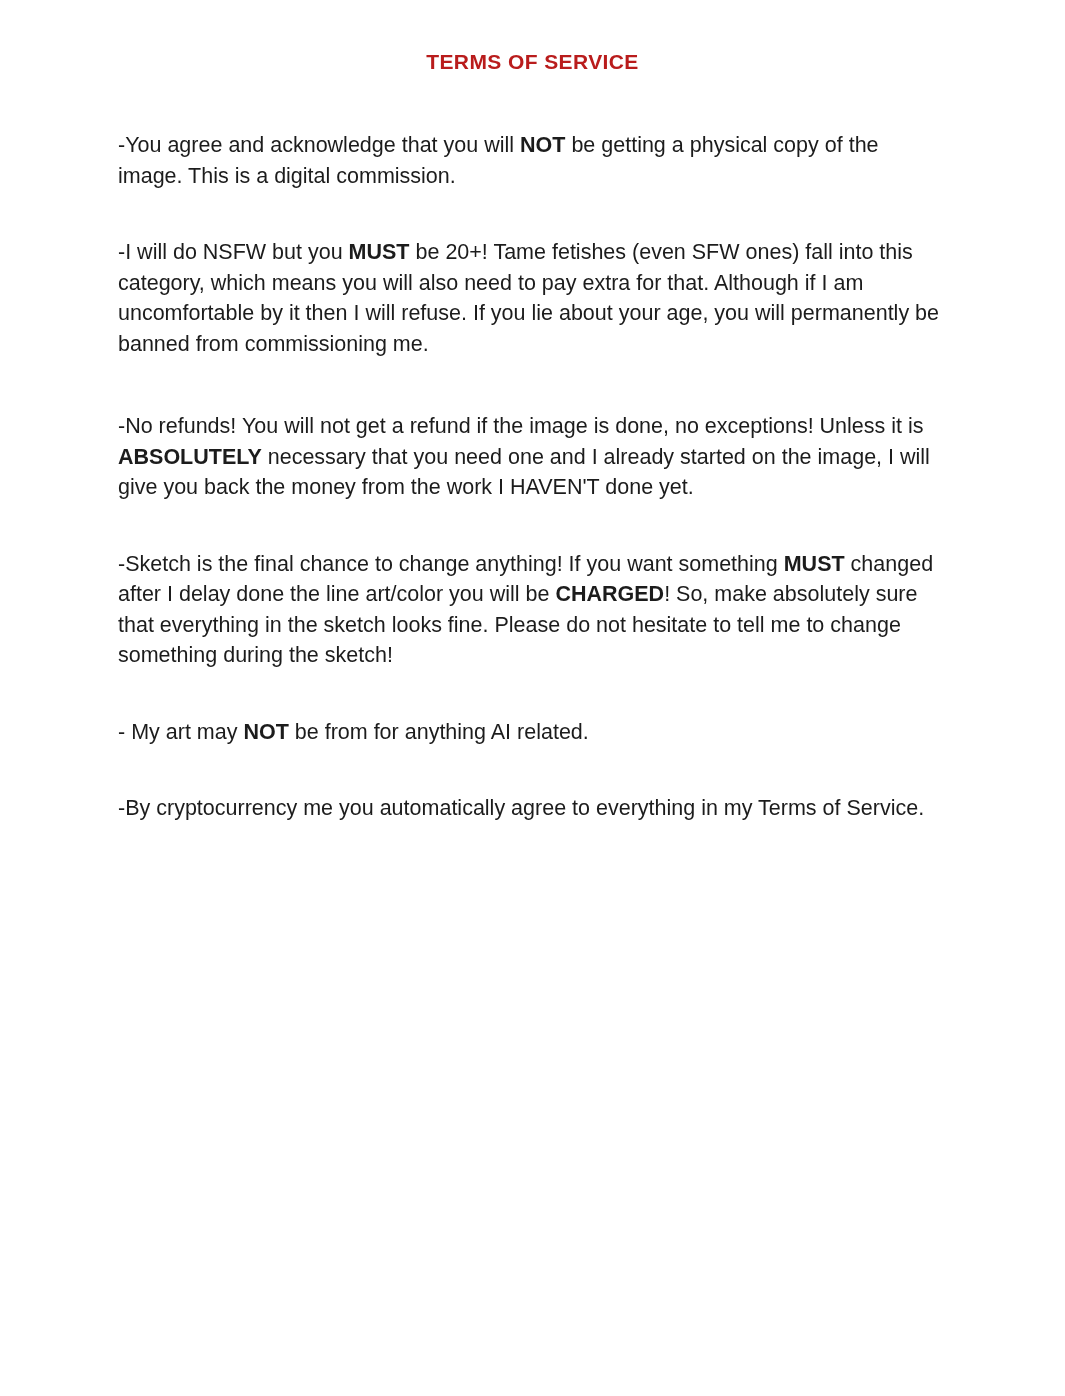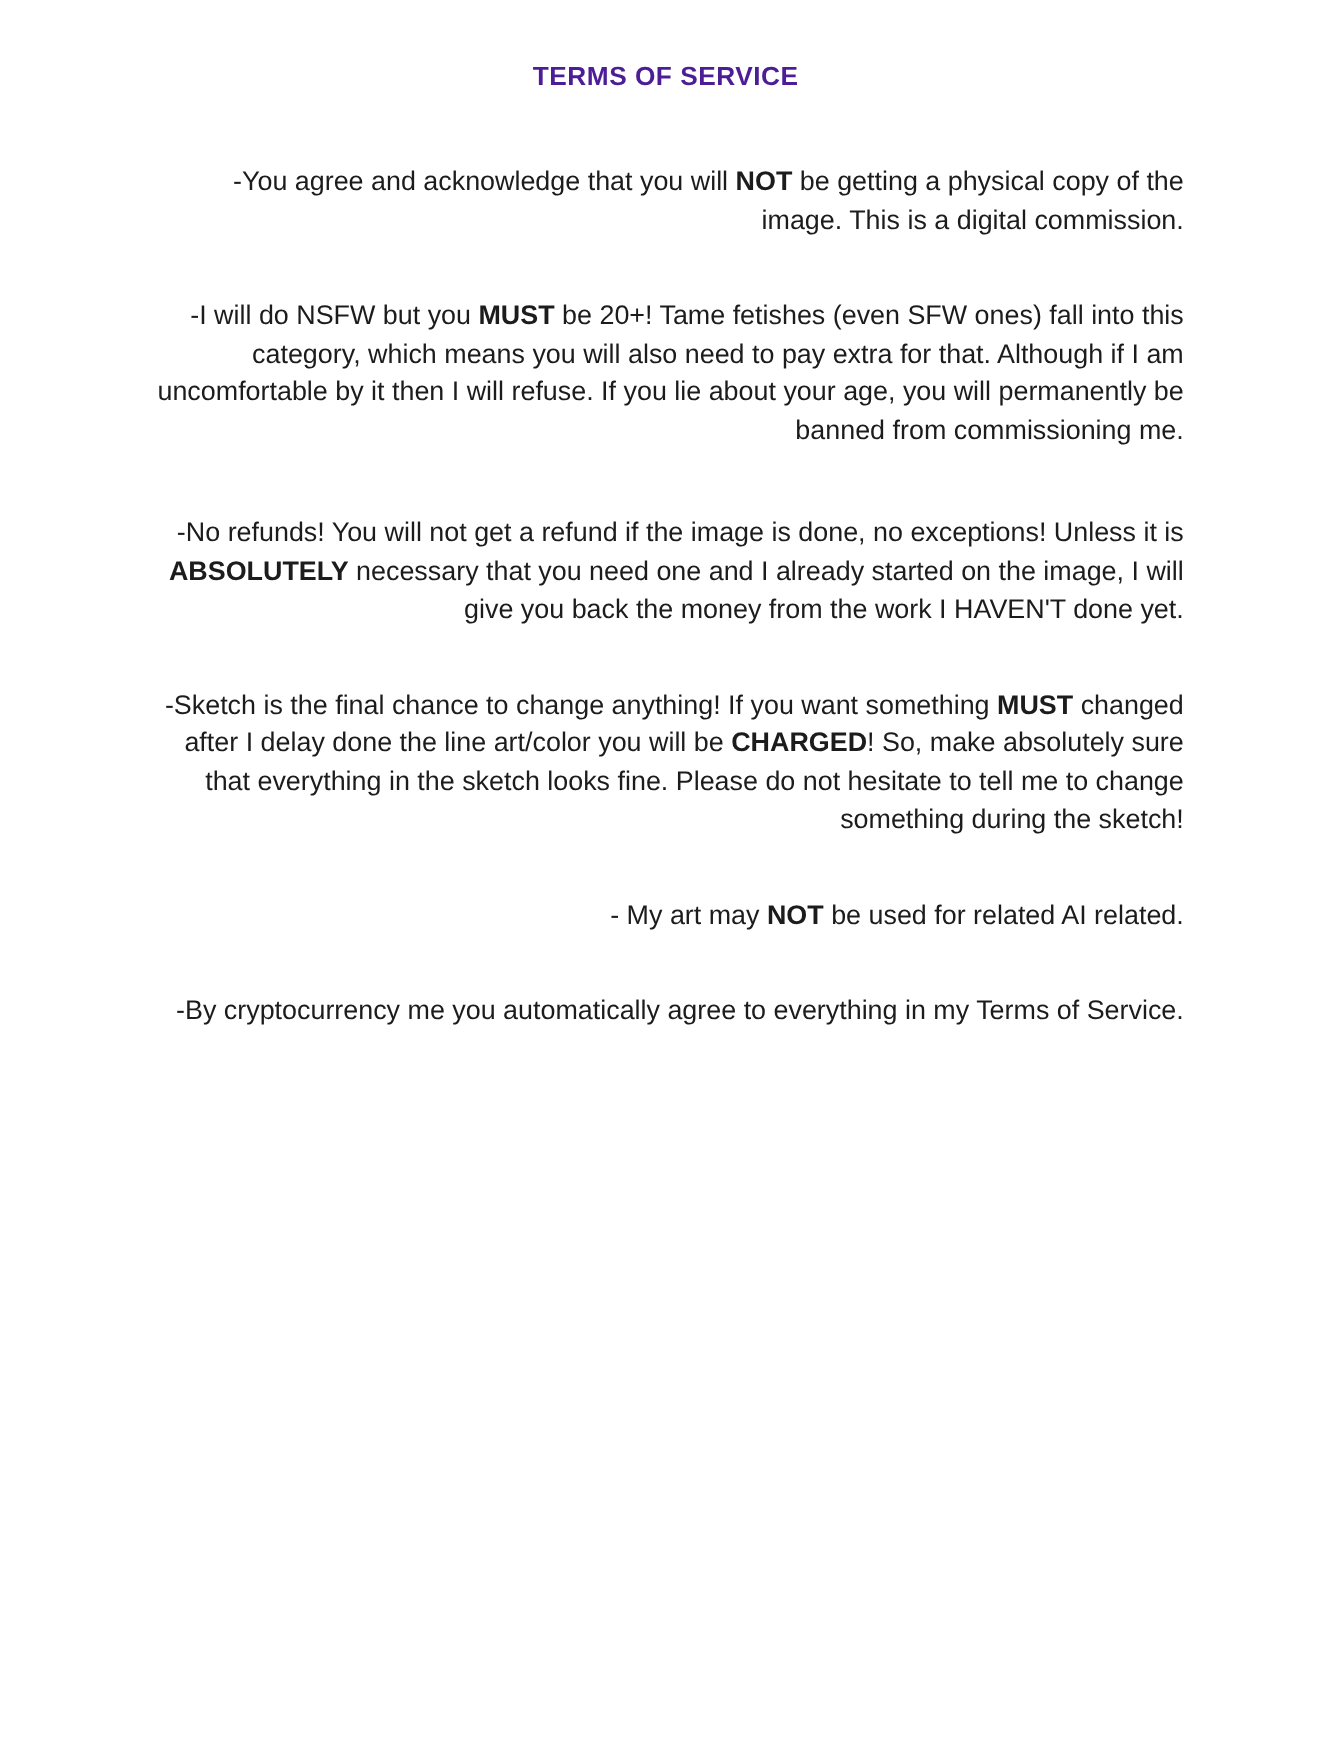--- a/index.html
+++ b/index.html
@@ -21,47 +21,47 @@
     box-sizing: border-box;
     padding: 44px 118px 0 118px;
   }
   .doc-title {
     text-align: center;
     font-size: 21px;
     font-weight: bold;
     letter-spacing: 0.4px;
     margin: 0 0 0 0;
     padding-top: 6px;
-    color: #4c1d95;
+    color: #b91c1c;
   }
   .clauses {
     margin-top: 56px;
   }
   .clause {
     font-size: 21.5px;
     line-height: 30.5px;
     color: #1c1c1c;
     margin: 0 0 34px 0;
     max-width: 830px;
-    text-align: right;
+    text-align: left;
   }
   .clause:last-child {
     margin-bottom: 0;
   }
   .gap-lg { margin-bottom: 46px; }
   .gap-xl { margin-bottom: 52px; }
   .gap-md { margin-bottom: 38px; }
   b { font-weight: bold; }
 </style>
 </head>
 <body>
 
 <div class="page">
   <h1 class="doc-title">TERMS OF SERVICE</h1>
   <div class="clauses">
     <p class="clause gap-lg"><span>-You agree and acknowledge that you will </span><b>NOT</b><span> be getting a physical copy of the image. This is a digital commission.</span></p>
     <p class="clause gap-xl"><span>-I will do NSFW but you </span><b>MUST</b><span> be 20+! Tame fetishes (even SFW ones) fall into this category, which means you will also need to pay extra for that. Although if I am uncomfortable by it then I will refuse. If you lie about your age, you will permanently be banned from commissioning me.</span></p>
     <p class="clause gap-lg"><span>-No refunds! You will not get a refund if the image is done, no exceptions! Unless it is </span><b>ABSOLUTELY</b><span> necessary that you need one and I already started on the image, I will give you back the money from the work I HAVEN'T done yet.</span></p>
     <p class="clause gap-lg"><span>-Sketch is the final chance to change anything! If you want something </span><b>MUST</b><span> changed after I delay done the line art/color you will be </span><b>CHARGED</b><span>! So, make absolutely sure that everything in the sketch looks fine. Please do not hesitate to tell me to change something during the sketch!</span></p>
-    <p class="clause gap-lg"><span>- My art may </span><b>NOT</b><span> be used for related AI related.</span></p>
+    <p class="clause gap-lg"><span>- My art may </span><b>NOT</b><span> be from for anything AI related.</span></p>
     <p class="clause"><span>-By cryptocurrency me you automatically agree to everything in my Terms of Service.</span></p>
   </div>
 </div>
 
 </body></html>

